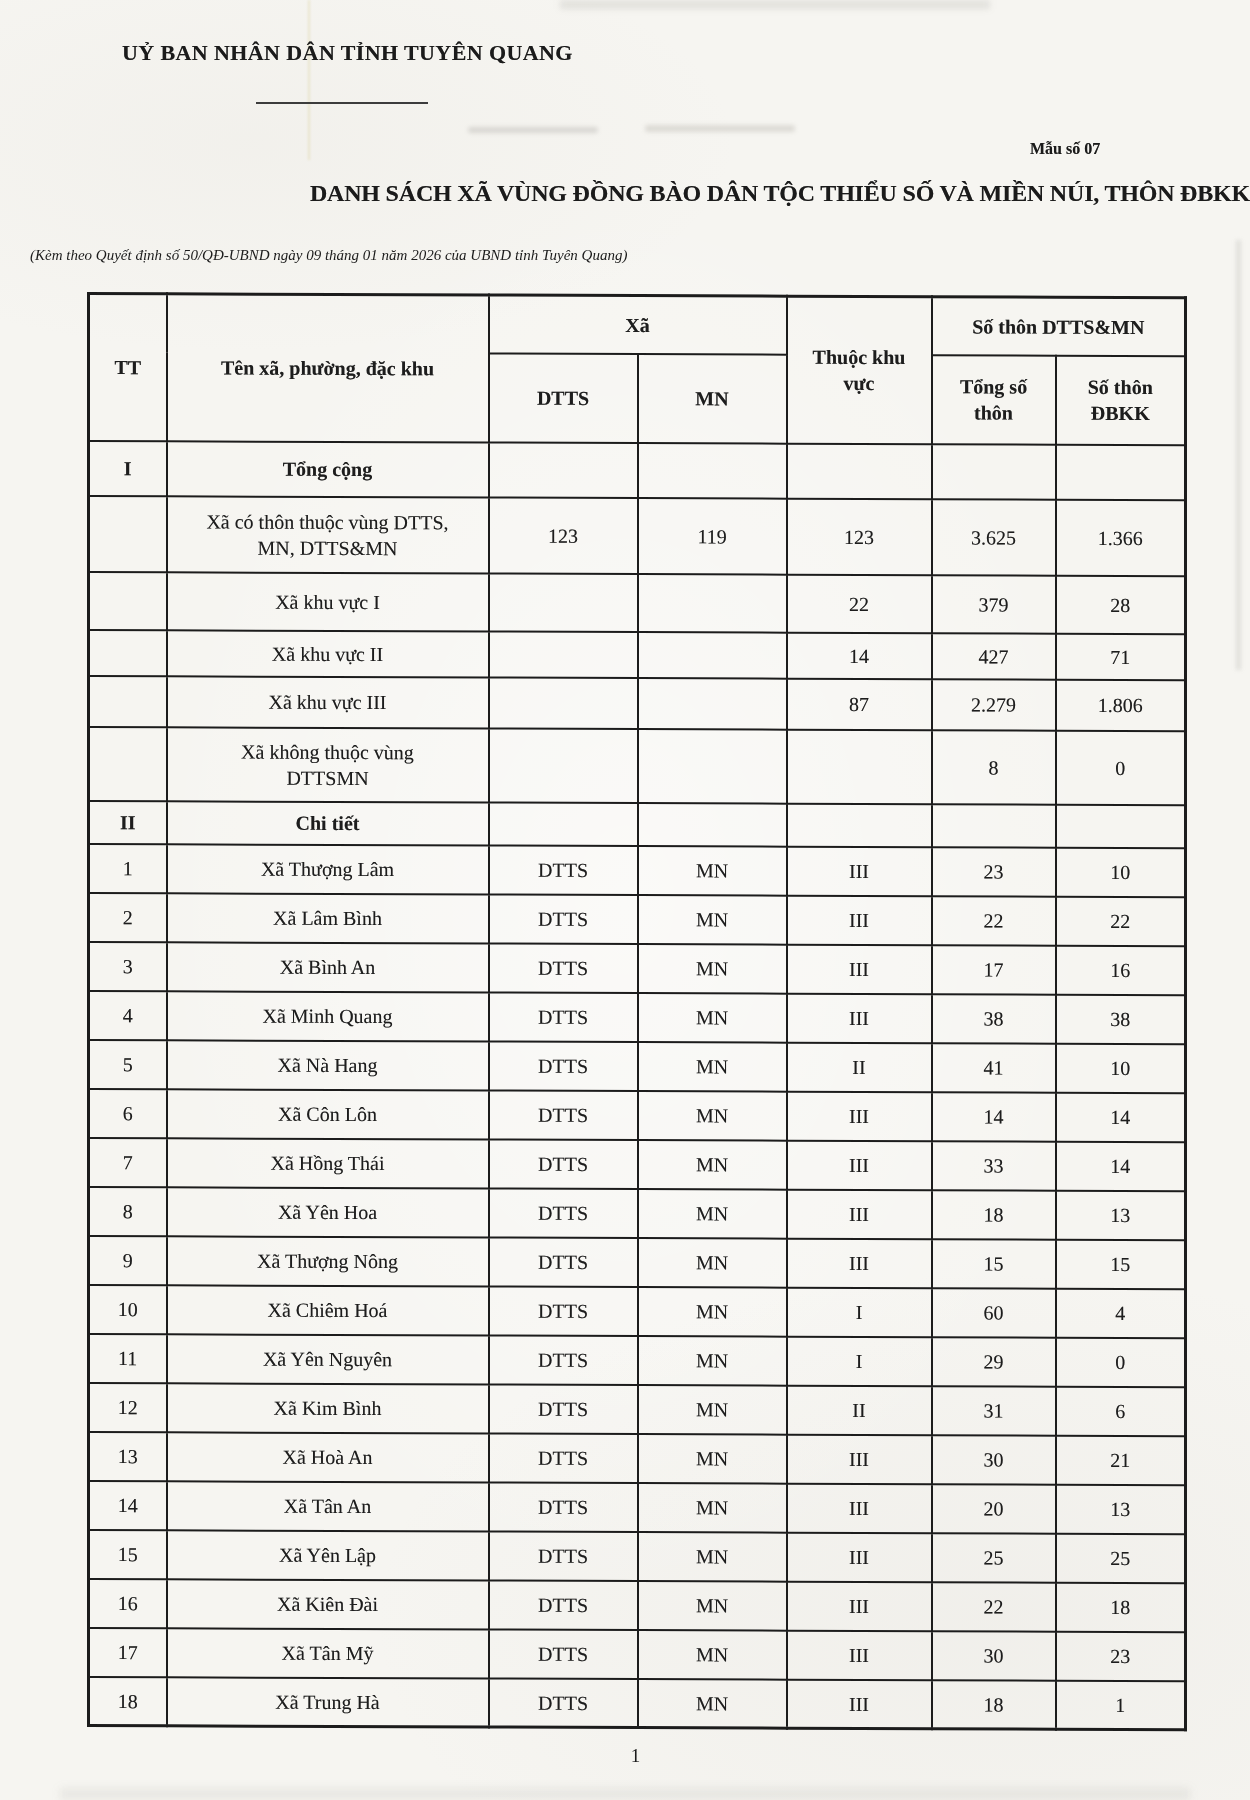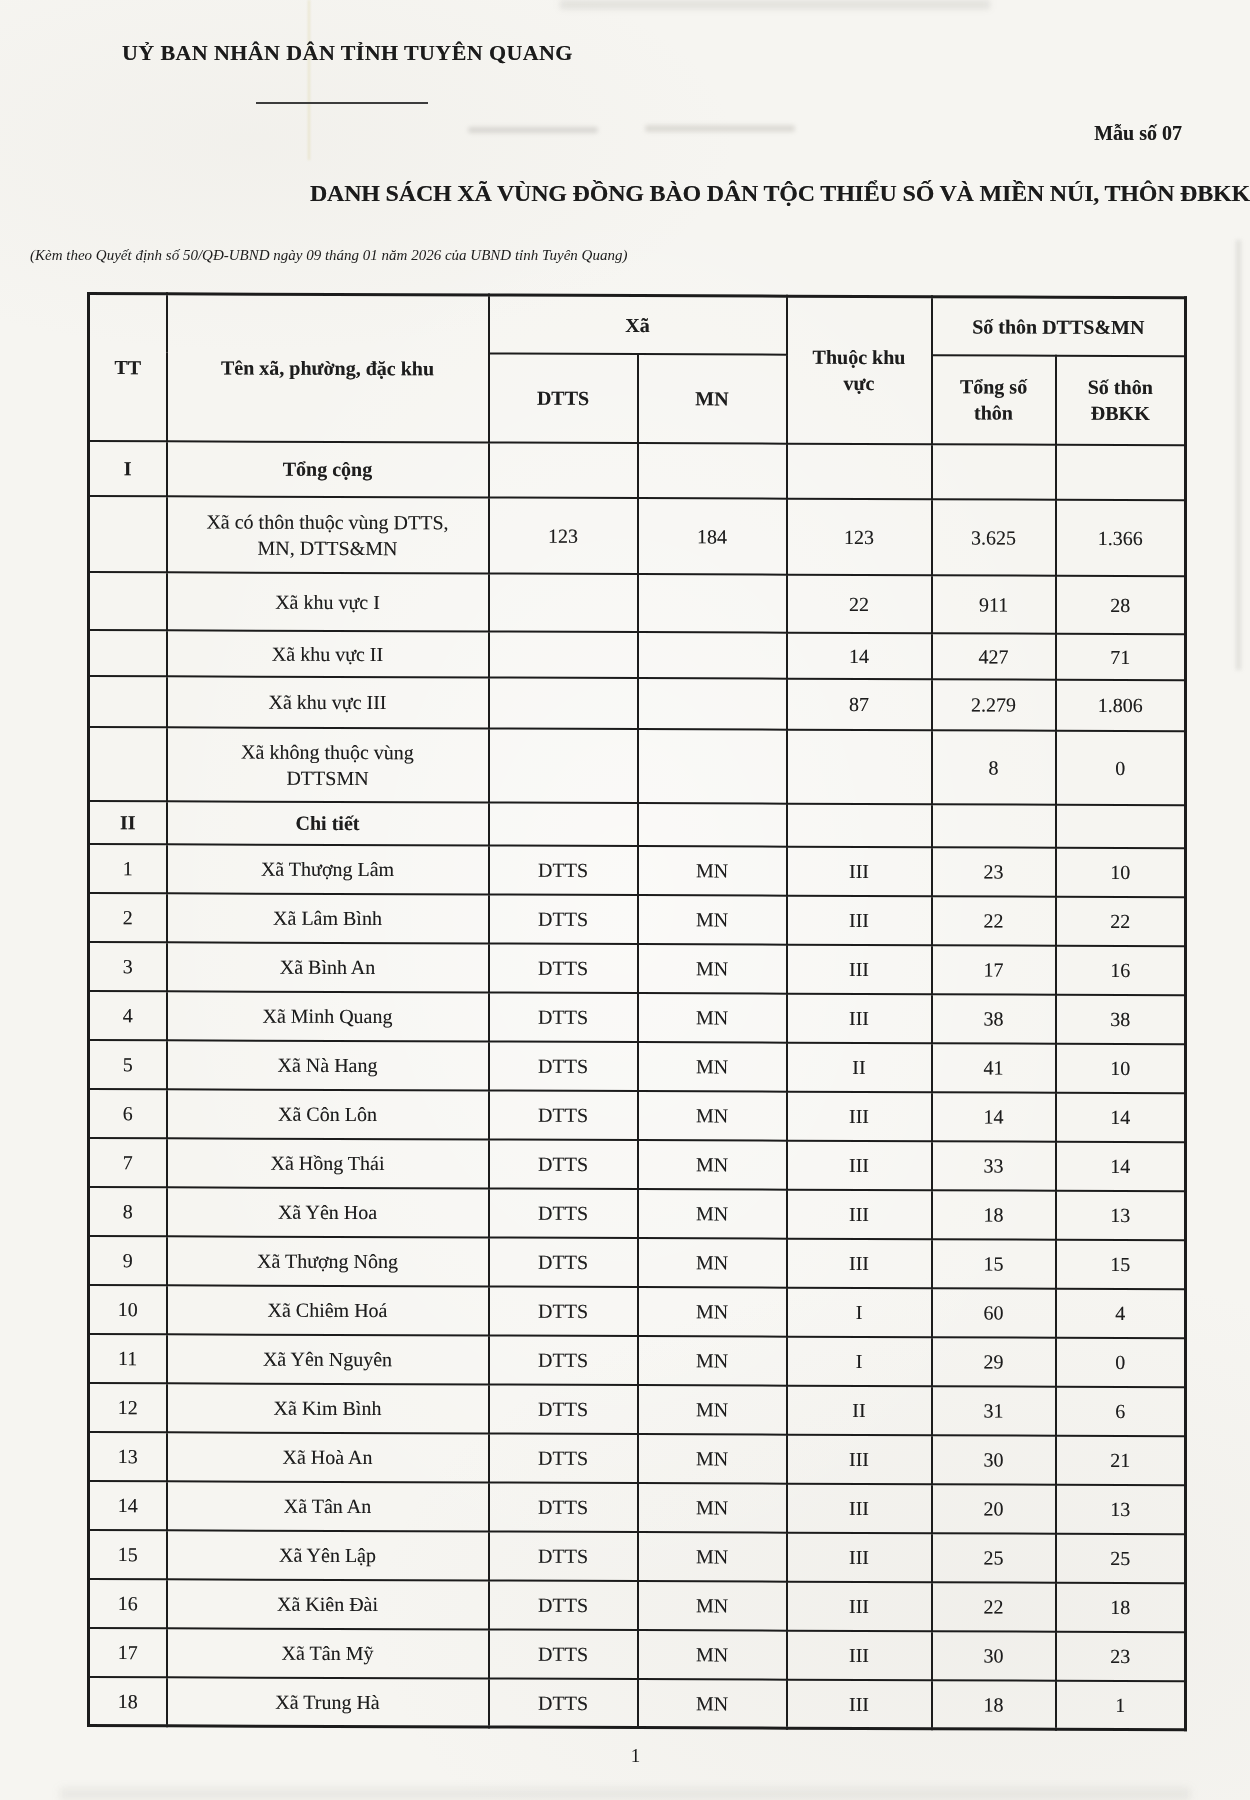--- a/index.html
+++ b/index.html
@@ -16,22 +16,22 @@
   .abs{position:absolute;}
   .org-name{
     left:122px;top:40px;width:560px;
     font-size:22px;font-weight:bold;letter-spacing:0.4px;
     text-shadow:0 0 0.5px rgba(20,20,20,0.55);
   }
   .org-underline{
     left:256px;top:102px;width:172px;height:2px;background:#3c3c3c;
   }
   .form-label{
-    left:1030px;top:122px;width:152px;text-align:right;
-    font-size:20px;font-weight:bold;
+    left:1030px;top:140px;width:152px;
+    font-size:16px;font-weight:bold;
     text-shadow:0 0 0.5px rgba(20,20,20,0.5);
   }
   .doc-title{
     left:30px;top:180px;width:1220px;text-align:right;
     font-size:24px;font-weight:bold;letter-spacing:-0.2px;
     text-shadow:0 0 0.5px rgba(20,20,20,0.55);
   }
   .doc-subtitle{
     left:30px;top:247px;width:1220px;text-align:left;
     font-size:15px;font-style:italic;
@@ -130,32 +130,32 @@
           <td class="c-mn"></td>
           <td class="c-kv"></td>
           <td class="c-tong"></td>
           <td class="c-dbkk"></td>
         </tr>
         <tr class="total">
           <td class="c-tt"></td>
           <td class="c-name">Xã có thôn thuộc vùng DTTS,
 MN, DTTS&amp;MN</td>
           <td class="c-dtts">123</td>
-          <td class="c-mn">184</td>
+          <td class="c-mn">119</td>
           <td class="c-kv">123</td>
           <td class="c-tong">3.625</td>
           <td class="c-dbkk">1.366</td>
         </tr>
         <tr class="sum">
           <td class="c-tt"></td>
           <td class="c-name">Xã khu vực I</td>
           <td class="c-dtts"></td>
           <td class="c-mn"></td>
           <td class="c-kv">22</td>
-          <td class="c-tong">911</td>
+          <td class="c-tong">379</td>
           <td class="c-dbkk">28</td>
         </tr>
         <tr class="sum">
           <td class="c-tt"></td>
           <td class="c-name">Xã khu vực II</td>
           <td class="c-dtts"></td>
           <td class="c-mn"></td>
           <td class="c-kv">14</td>
           <td class="c-tong">427</td>
           <td class="c-dbkk">71</td>

